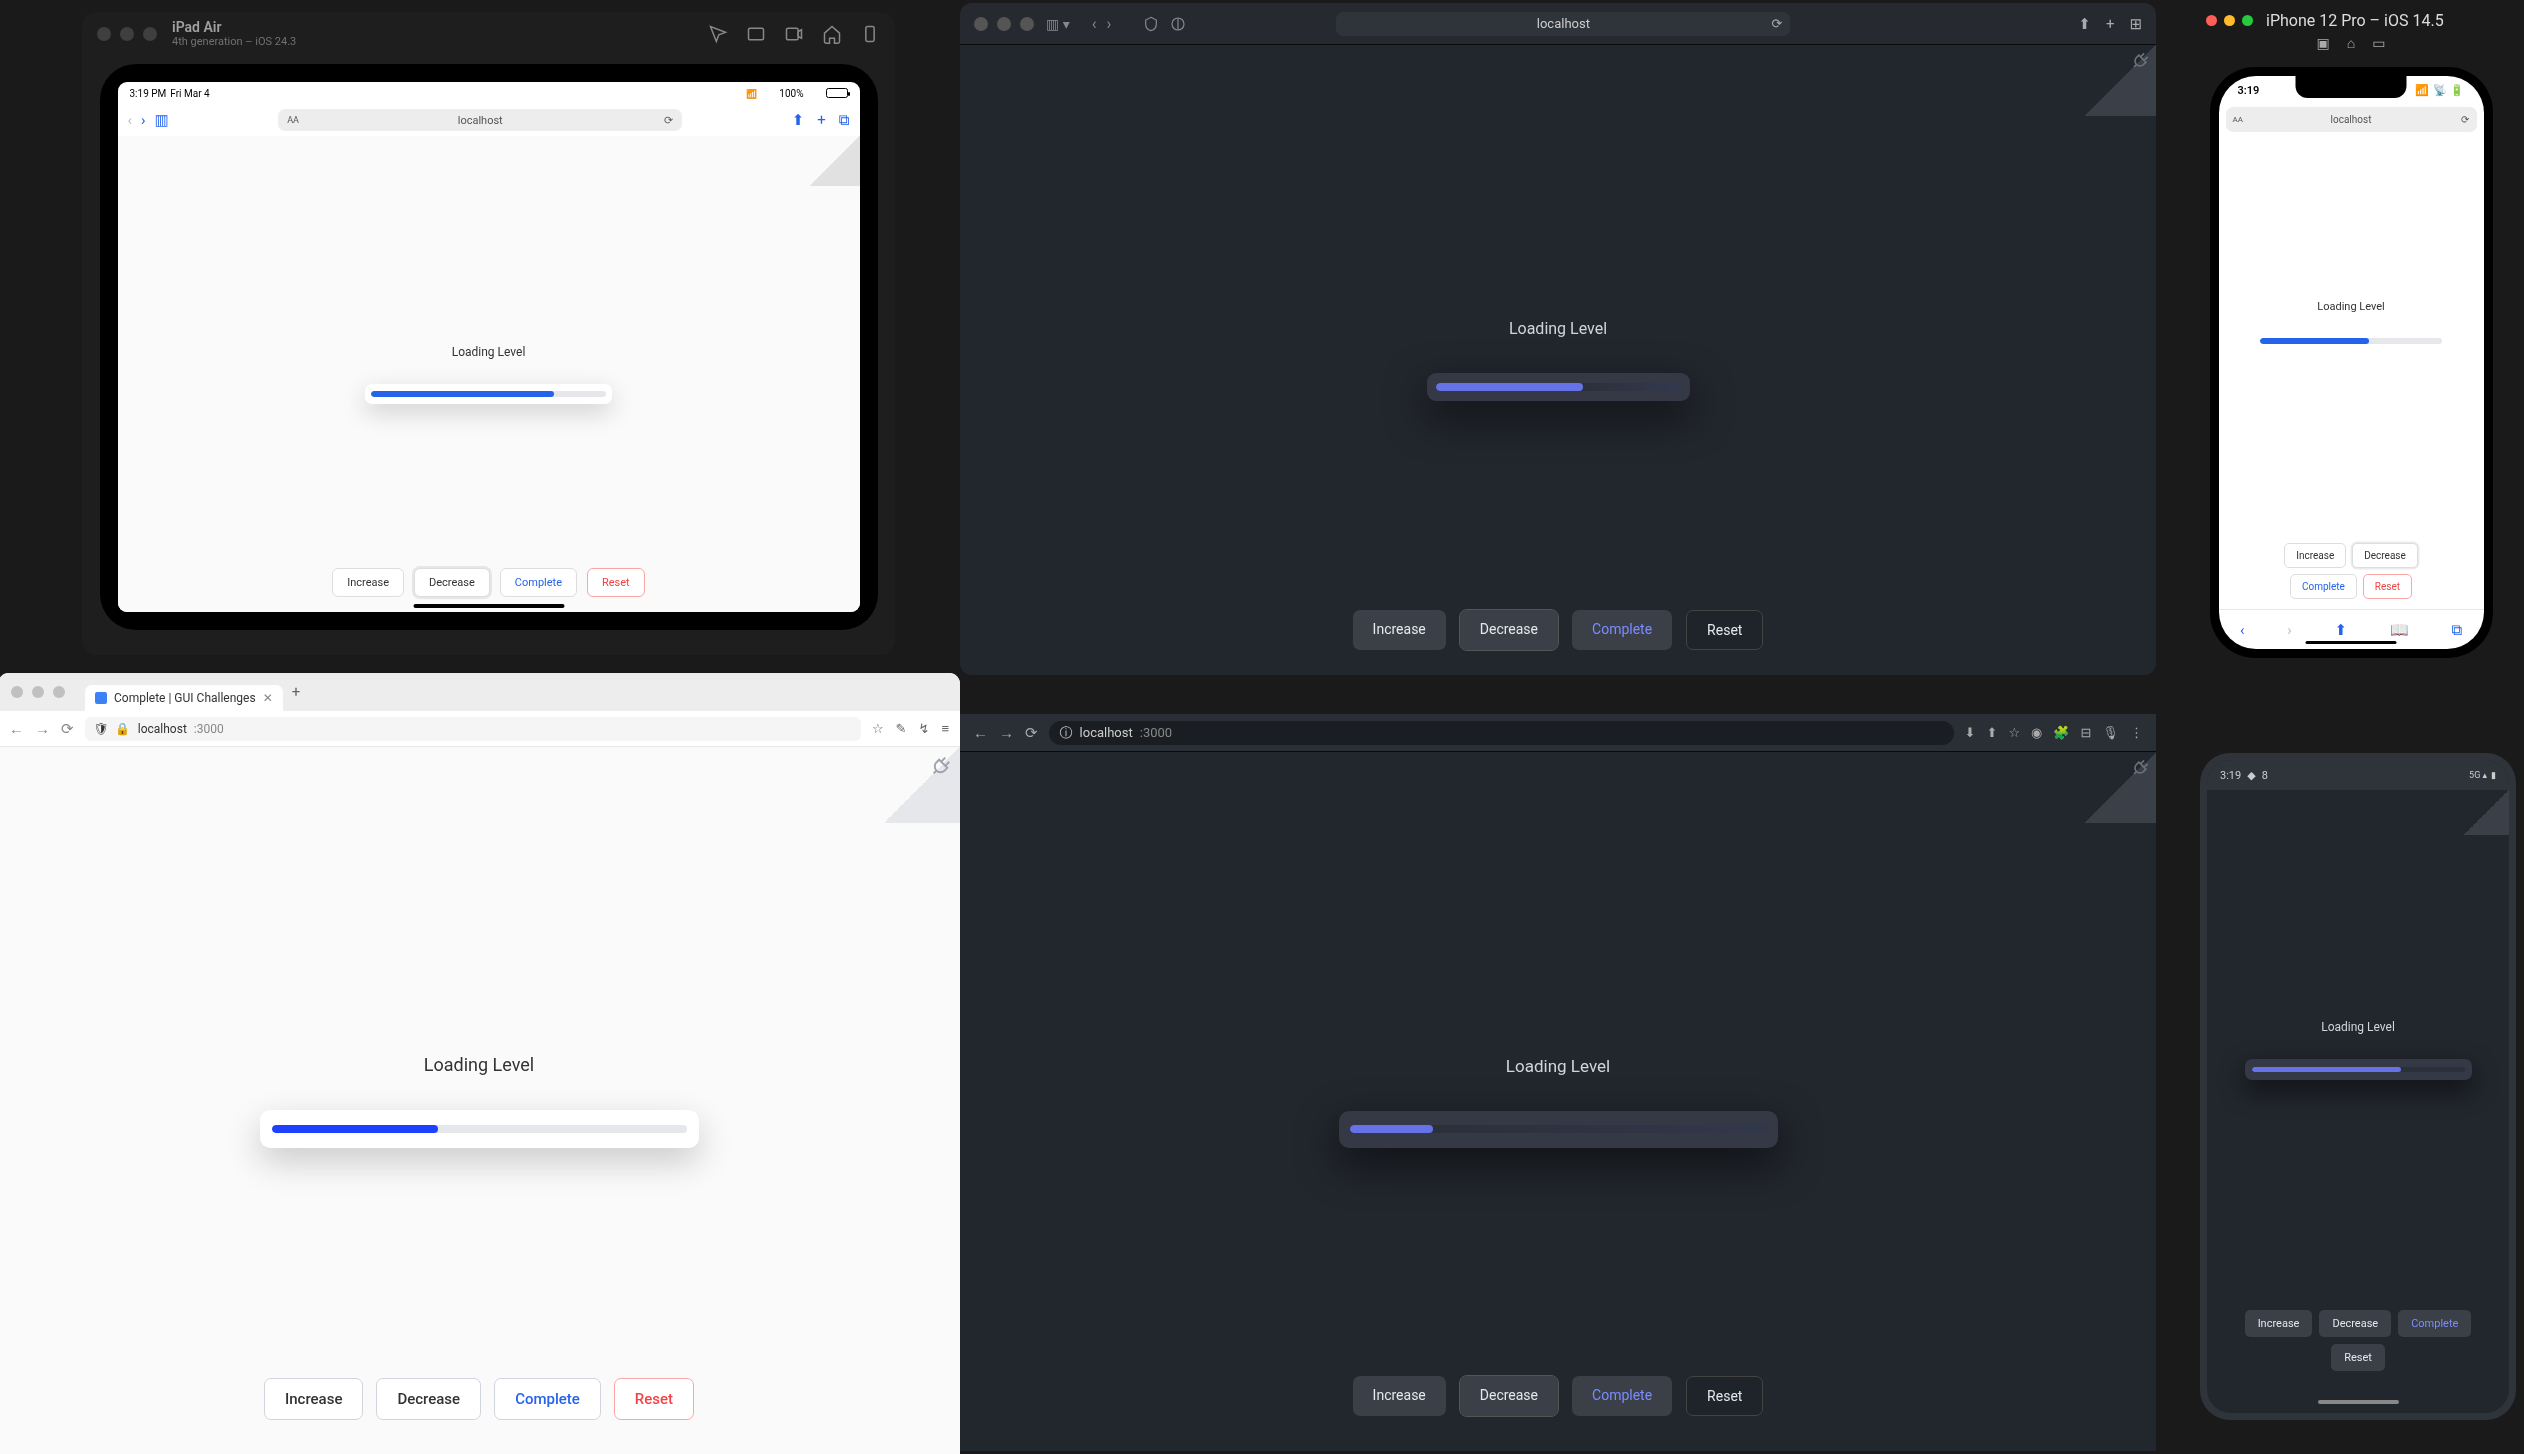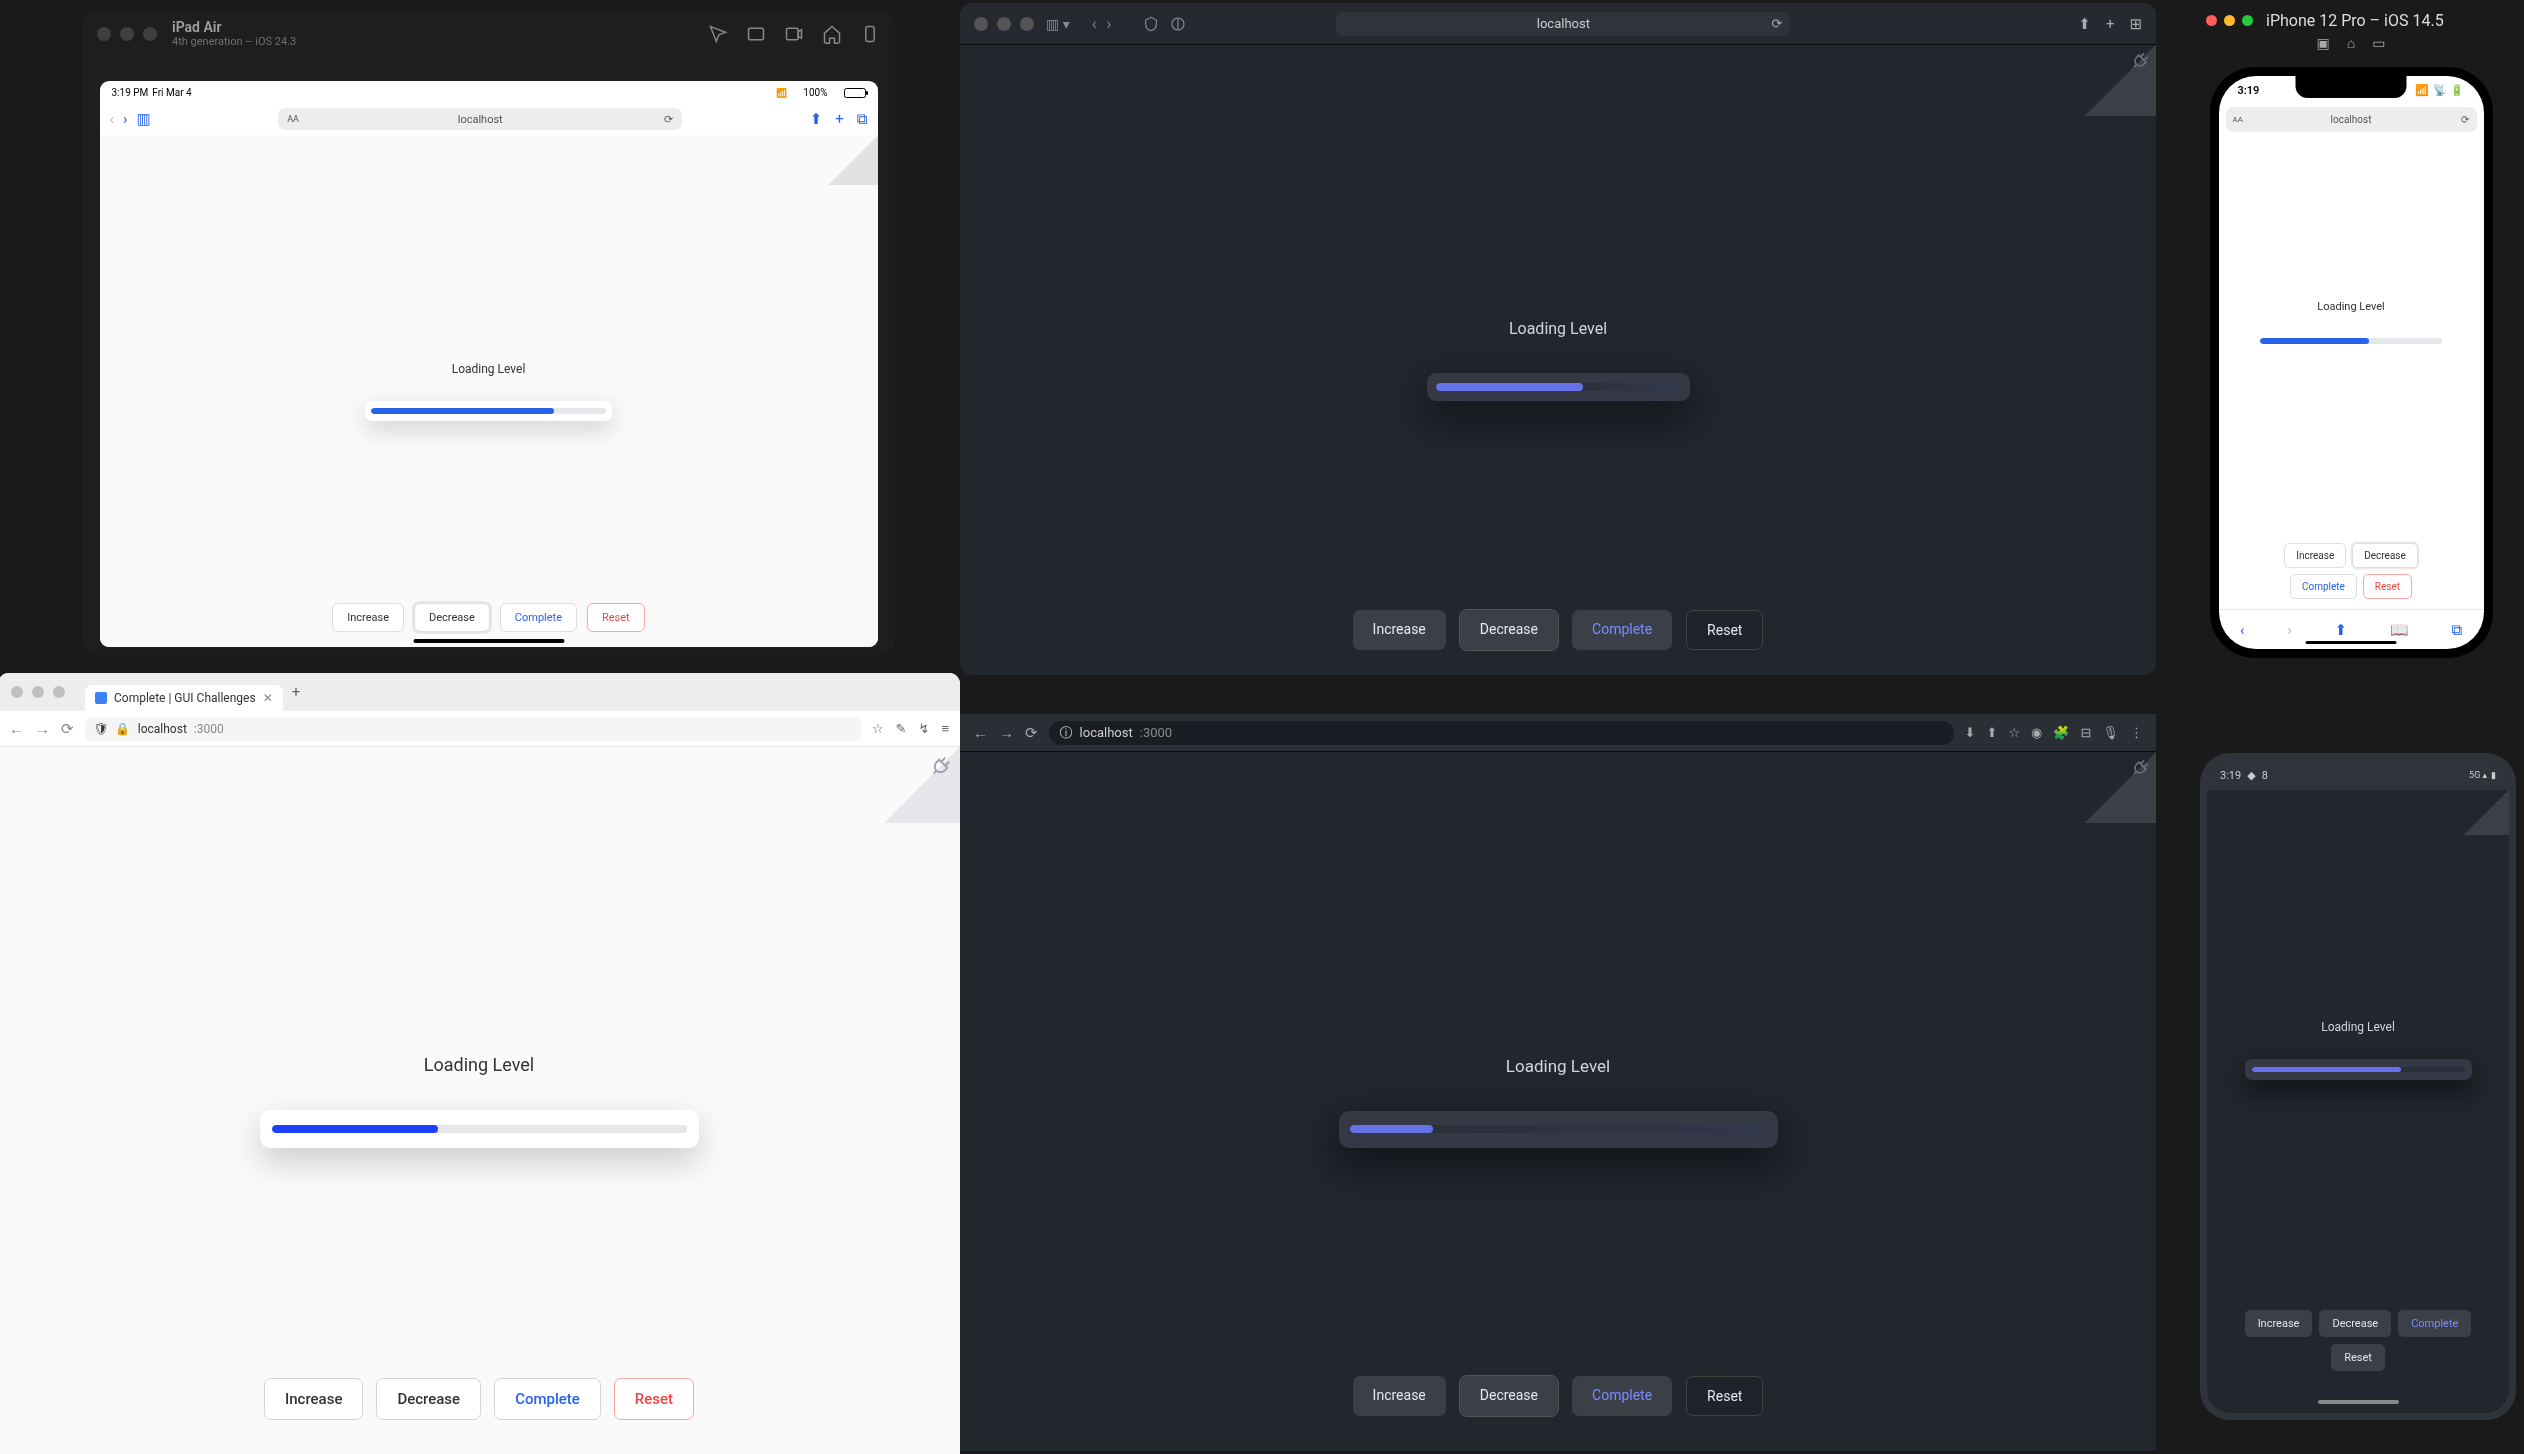--- a/index.html
+++ b/index.html
@@ -39,46 +39,47 @@
 .ipad-toolbar-right {
   margin-left: auto;
   display: flex;
   gap: 18px;
   align-items: center;
   color: #888;
 }
 .ipad-toolbar-right svg { width: 20px; height: 20px; stroke: #888; fill: none; stroke-width: 1.8; }
 
 .ipad-device {
-  margin: 26px auto 0;
+  margin: 9px auto 0;
   width: 778px;
   height: 566px;
   background: #000;
   border-radius: 36px;
+  padding: 18px;
 }
 .ipad-screen {
   width: 100%;
   height: 100%;
   background: #fff;
   border-radius: 9px;
   overflow: hidden;
   position: relative;
   display: flex;
   flex-direction: column;
 }
 .ipad-status {
   height: 22px;
   display: flex;
   align-items: center;
   padding: 0 12px;
   font-size: 10px;
   color: #000;
 }
 .ipad-status-left { display: flex; gap: 4px; }
-.ipad-status-right { margin-left: auto; display: flex; gap: 16px; align-items: flex-end; }
+.ipad-status-right { margin-left: auto; display: flex; gap: 22px; align-items: center; }
 .ipad-status .wifi:before { content: "📶"; font-size: 9px;}
 .ipad-status .batt {
   width: 22px; height: 10px; border: 1px solid #000; border-radius: 2.5px; position: relative;
 }
 .ipad-status .batt:after { content:""; position:absolute; right:-3px; top:2.5px; width:2px; height:4px; background:#000; border-radius:1px;}
 .ipad-status .batt .fill { background:#000; height:100%; width:100%; border-radius:1px;}
 
 .ipad-browser-bar {
   height: 32px;
   display: flex;

